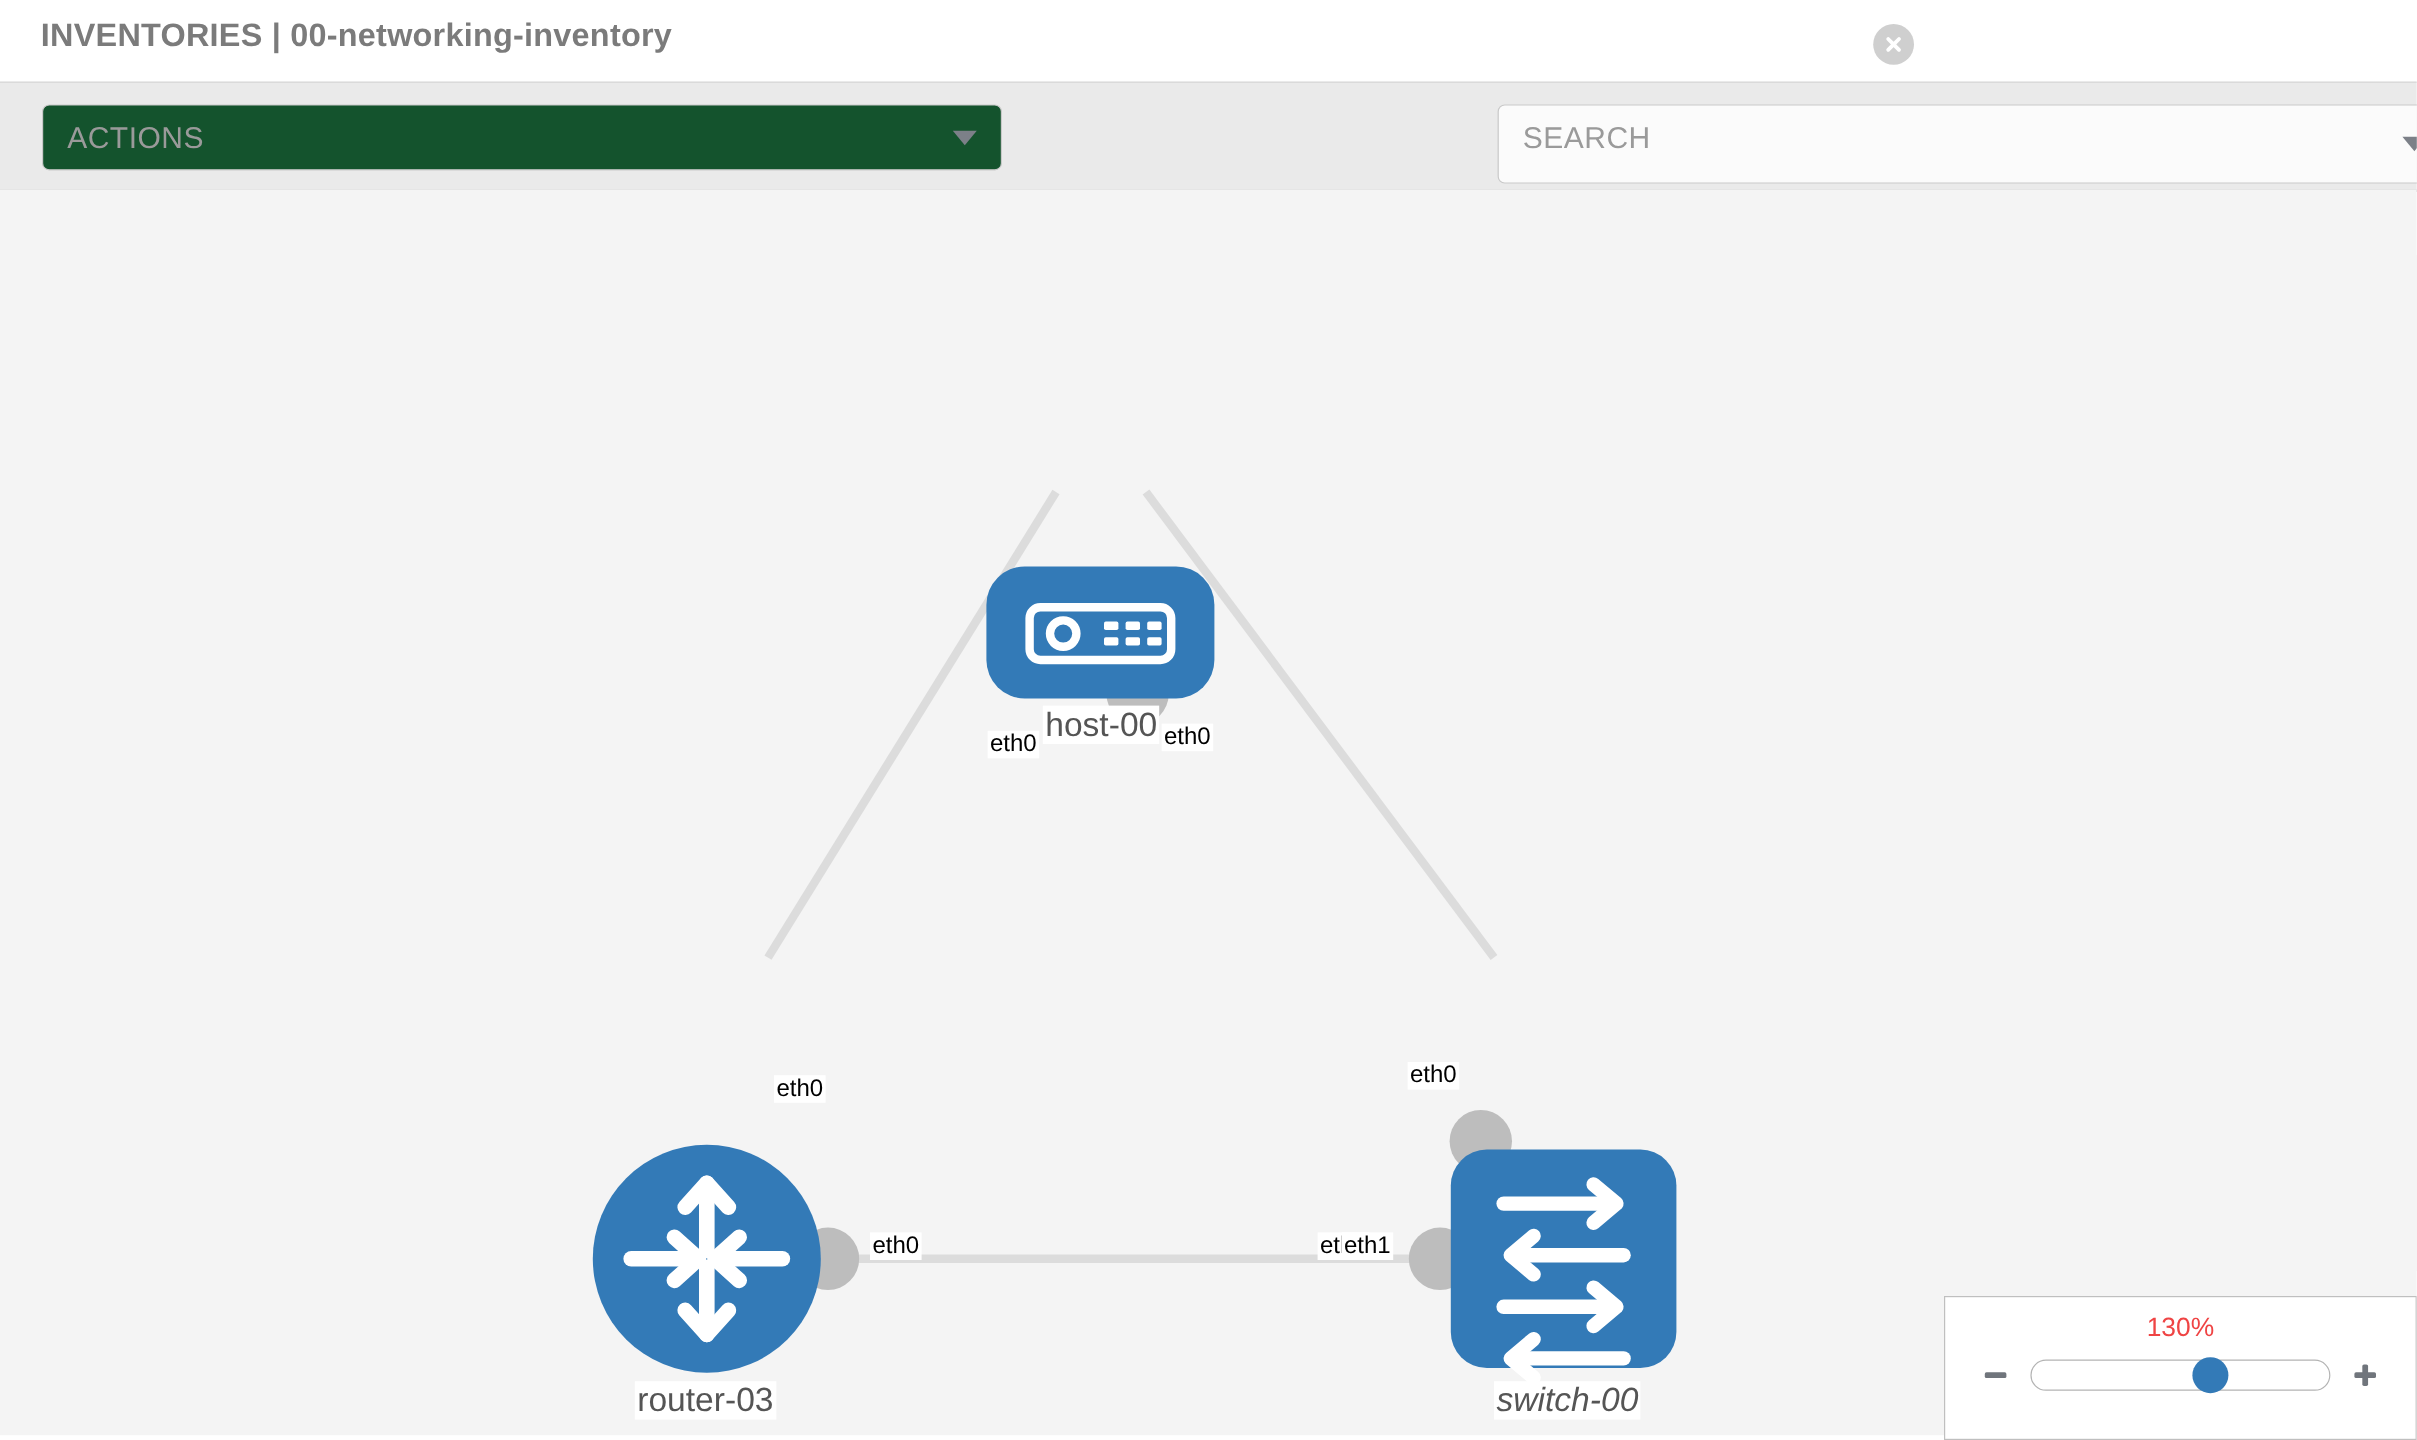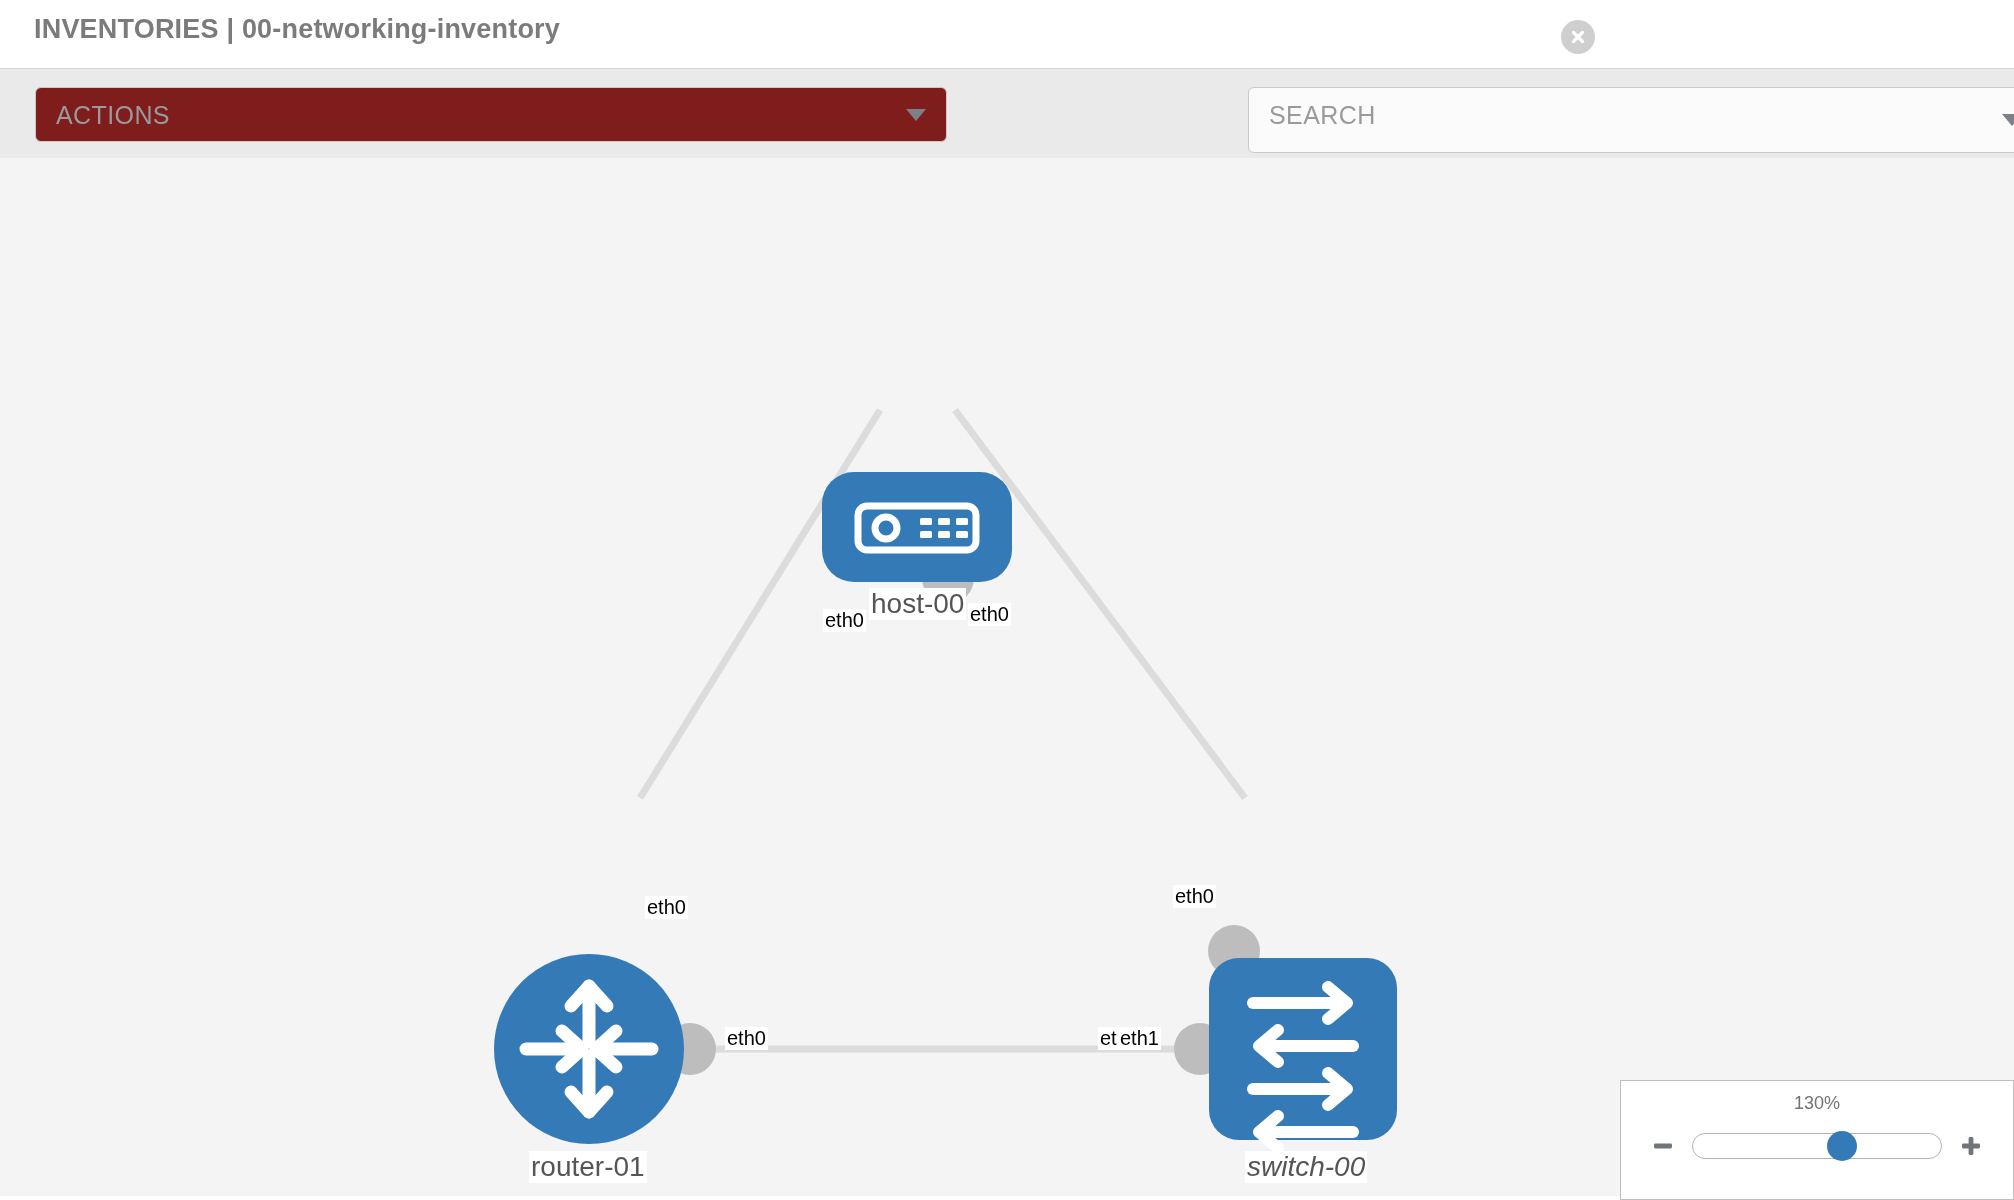--- a/index.html
+++ b/index.html
@@ -37,22 +37,22 @@
   
   .toolbar {
     position: absolute; top: 68px; left: 0;
     width: 2014px; height: 92px;
     background: #eaeaea;
     border-top: 1px solid #d6d6d6;
     border-bottom: 2px solid #c2c2c2;
   }
   .actions-select {
     position: absolute; left: 35px; top: 18px;
-    width: 912px; height: 55px;
-    background: #7f1d1d;
+    width: 800px; height: 55px;
+    background: #14532d;
     border: 1px solid #c9c9c9;
     border-radius: 6px;
     cursor: pointer;
   }
   .actions-select .label {
     position: absolute; left: 20px; top: 13px;
     font-size: 25px; color: #9a9a9a; letter-spacing: 0.4px;
   }
   .caret {
     position: absolute; right: 20px; top: 50%;
@@ -111,21 +111,21 @@
   
   .zoom-panel {
     position: absolute; left: 1620px; top: 1080px;
     width: 394px; height: 120px;
     background: #ffffff;
     border: 1px solid #bfbfbf;
   }
   .zoom-value {
     position: absolute; top: 12px; left: 0; width: 100%;
     text-align: center;
-    font-size: 18px; color: #737373;
+    font-size: 22px; color: #ef4444;
   }
   .zoom-row {
     position: absolute; top: 50px; left: 0; width: 100%;
     display: flex; align-items: center; justify-content: center;
     gap: 14px;
   }
   .zoom-minus, .zoom-plus {
     width: 30px; height: 30px;
     display: flex; align-items: center; justify-content: center;
     cursor: pointer;
@@ -247,21 +247,21 @@
           <path d="M1278 872 L1259 888 L1278 904"></path>
           <path d="M1253 931 H 1345"></path>
           <path d="M1328 915 L1347 931 L1328 947"></path>
           <path d="M1353 974 H 1261"></path>
           <path d="M1278 958 L1259 974 L1278 990"></path>
         </g>
       </g>
     </svg>
 
     <div class="node-label" style="left:869px; top:430px;">host-00</div>
-    <div class="node-label" style="left:529px; top:993px;">router-01</div>
+    <div class="node-label" style="left:529px; top:993px;">router-03</div>
     <div class="node-label" style="left:1245px; top:993px;font-style:italic;">switch-00</div>
 
     <div class="iface-label" style="left:823px; top:451px;">eth0</div>
     <div class="iface-label" style="left:968px; top:445px;">eth0</div>
     <div class="iface-label" style="left:645px; top:738px;">eth0</div>
     <div class="iface-label" style="left:1173px; top:727px;">eth0</div>
     <div class="iface-label" style="left:725px; top:869px;">eth0</div>
     <div class="iface-label" style="left:1098px; top:869px;">eth0</div>
     <div class="iface-label" style="left:1118px; top:869px;">eth1</div>
   </div>

